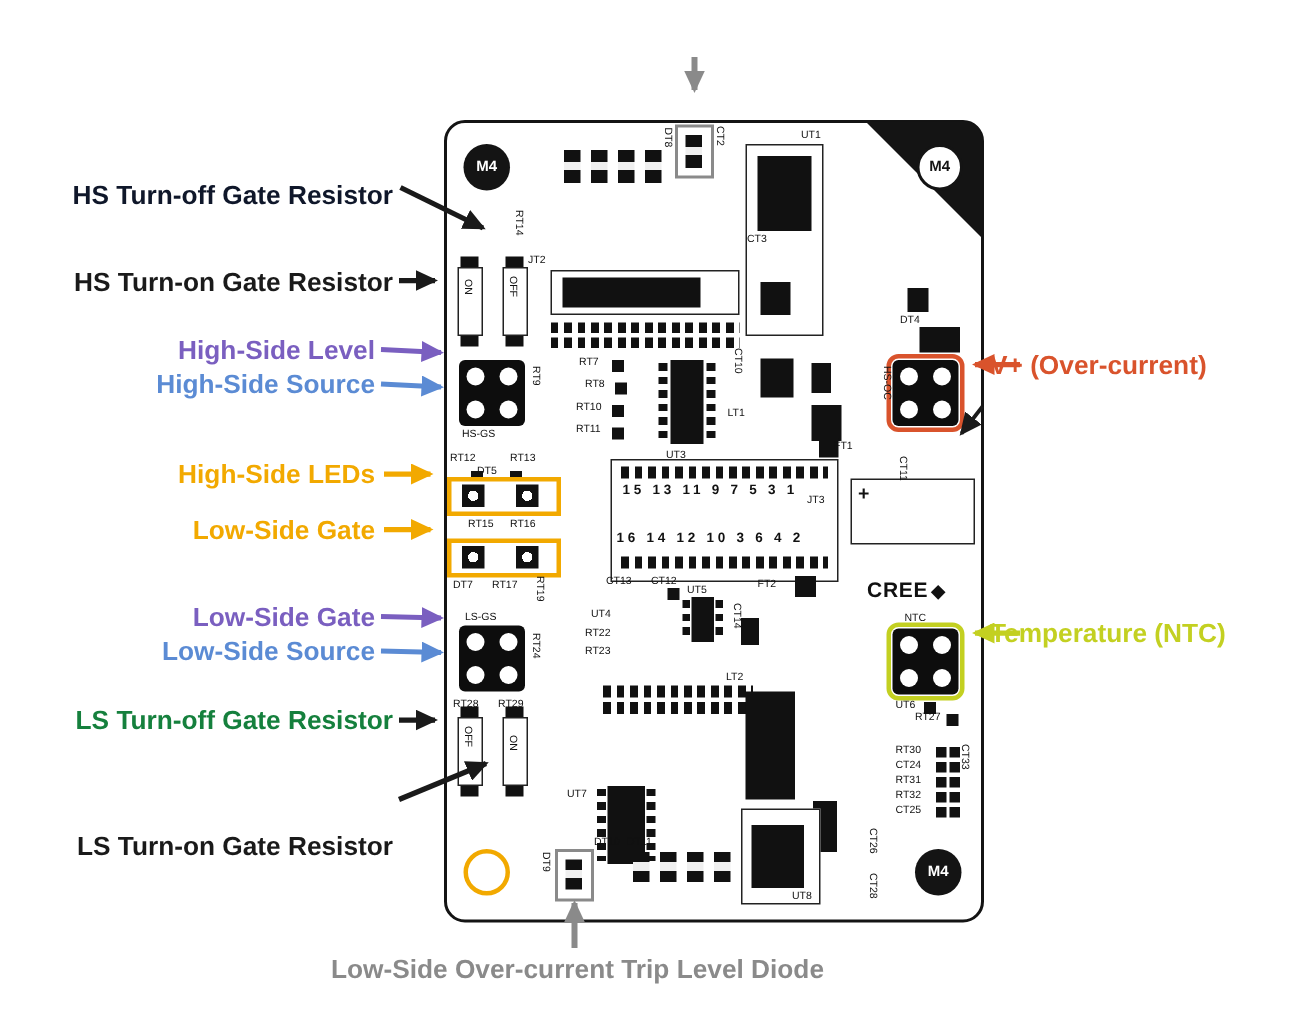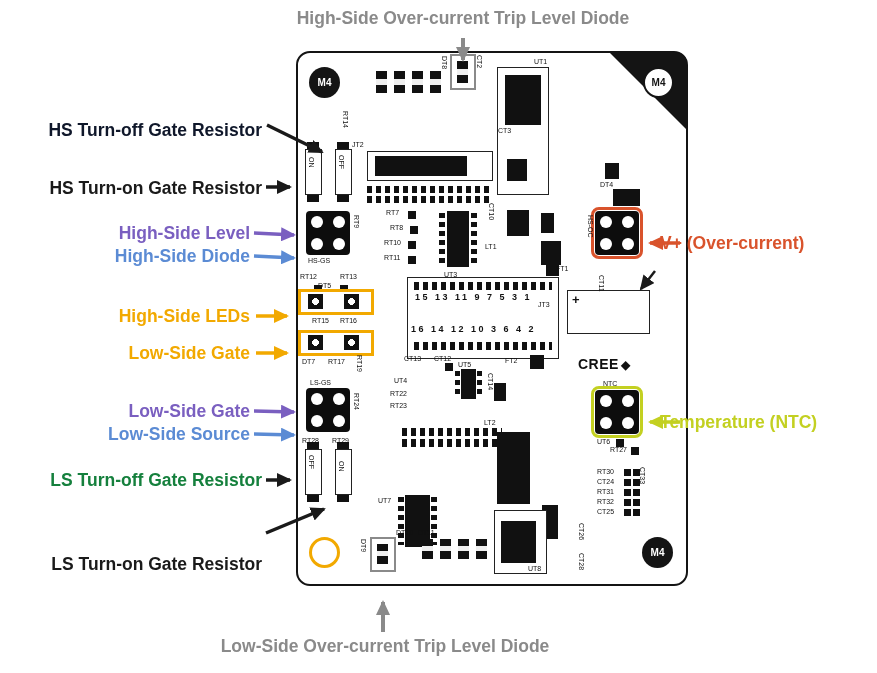--- a/index.html
+++ b/index.html
@@ -1,20 +1,20 @@
 <!DOCTYPE html>
 <html><head>
 <meta charset="utf-8">
 <style>
   html,body{margin:0;padding:0;background:#fff;}
   .canvas{position:relative;width:877px;height:673px;background:#fff;overflow:hidden;
           font-family:"Liberation Sans",sans-serif;}
   
-  .board{position:absolute;left:296px;top:51px;width:356px;height:531px;background:#fff;
-         border:2.5px solid #141414;border-radius:14px;padding-left:32px;}
+  .board{position:absolute;left:296px;top:80px;width:356px;height:531px;background:#fff;
+         border:2.5px solid #141414;border-radius:14px;}
   .tri{position:absolute;right:-1px;top:-1px;width:78px;height:78px;background:#141414;
        clip-path:polygon(0 0,100% 0,100% 100%);border-top-right-radius:12px;}
   .hole{position:absolute;width:31px;height:31px;border-radius:50%;background:#141414;color:#fff;
         display:flex;align-items:center;justify-content:center;font-weight:700;font-size:10px;z-index:5;}
   .hole.lt{left:11px;top:14px}.hole.lb{left:11px;bottom:16px}.hole.rb{right:13px;bottom:16px}
   .hole.rt{right:12px;top:14px;background:#fff;color:#141414;border:2.5px solid #141414;width:27px;height:27px;}
   .p{position:absolute;display:block;z-index:1;}
   .b{background:#111;}
   .o{background:#fff;border:1.5px solid #222;box-sizing:border-box;}
   .s{background:linear-gradient(180deg,#111 0 35%,#efefef 35% 62%,#111 62% 100%);}
@@ -39,27 +39,26 @@
   .ann{position:absolute;font-weight:700;font-size:17.5px;white-space:nowrap;z-index:11;}
   .top-ann{left:463px;top:8px;transform:translateX(-50%);}
   .bot-ann{left:385px;top:636px;transform:translateX(-50%);}
   .l{right:615px;}.l2{right:627px;}.r{left:660px;}
 </style>
 </head>
 <body>
 
 <div class="canvas">
 
-  <div class="ann top-ann" style="color: rgb(138, 138, 138);">High-Side Over-current Trip Level Diode</div>
   <div class="ann bot-ann" style="color: rgb(138, 138, 138);">Low-Side Over-current Trip Level Diode</div>
 
   <div class="ann l" style="top: 120px; color: #0f172a;">HS Turn-off Gate Resistor</div>
   <div class="ann l" style="top: 178px; color: rgb(26, 26, 26);">HS Turn-on Gate Resistor</div>
   <div class="ann l2" style="top: 223px; color: rgb(122, 95, 192);">High-Side Level</div>
-  <div class="ann l2" style="top: 246px; color: rgb(91, 139, 212);">High-Side Diode</div>
+  <div class="ann l2" style="top: 246px; color: rgb(91, 139, 212);">High-Side Source</div>
   <div class="ann l2" style="top: 306px; color: rgb(242, 169, 0);">High-Side LEDs</div>
   <div class="ann l2" style="top: 343px; color: rgb(242, 169, 0);">Low-Side Gate</div>
   <div class="ann l2" style="top: 401px; color: rgb(122, 95, 192);">Low-Side Gate</div>
   <div class="ann l2" style="top: 424px; color: rgb(91, 139, 212);">Low-Side Source</div>
   <div class="ann l" style="top: 470px; color: #15803d;">LS Turn-off Gate Resistor</div>
   <div class="ann l" style="top: 554px; color: rgb(26, 26, 26);">LS Turn-on Gate Resistor</div>
 
   <div class="ann r" style="top: 233px; color: rgb(217, 83, 44);">V+ (Over-current)</div>
   <div class="ann r" style="top: 412px; color: rgb(195, 208, 33);">Temperature (NTC)</div>
 

